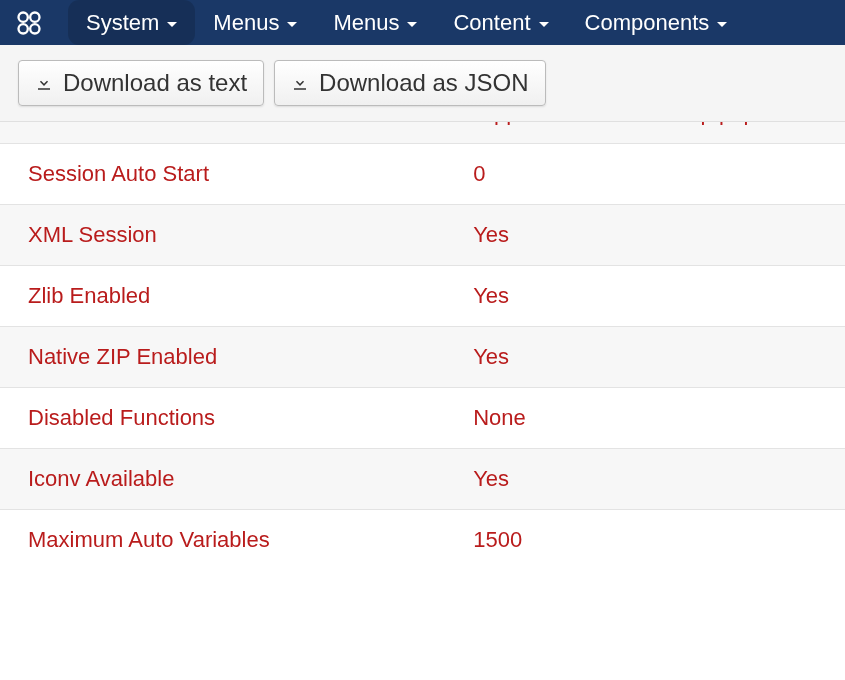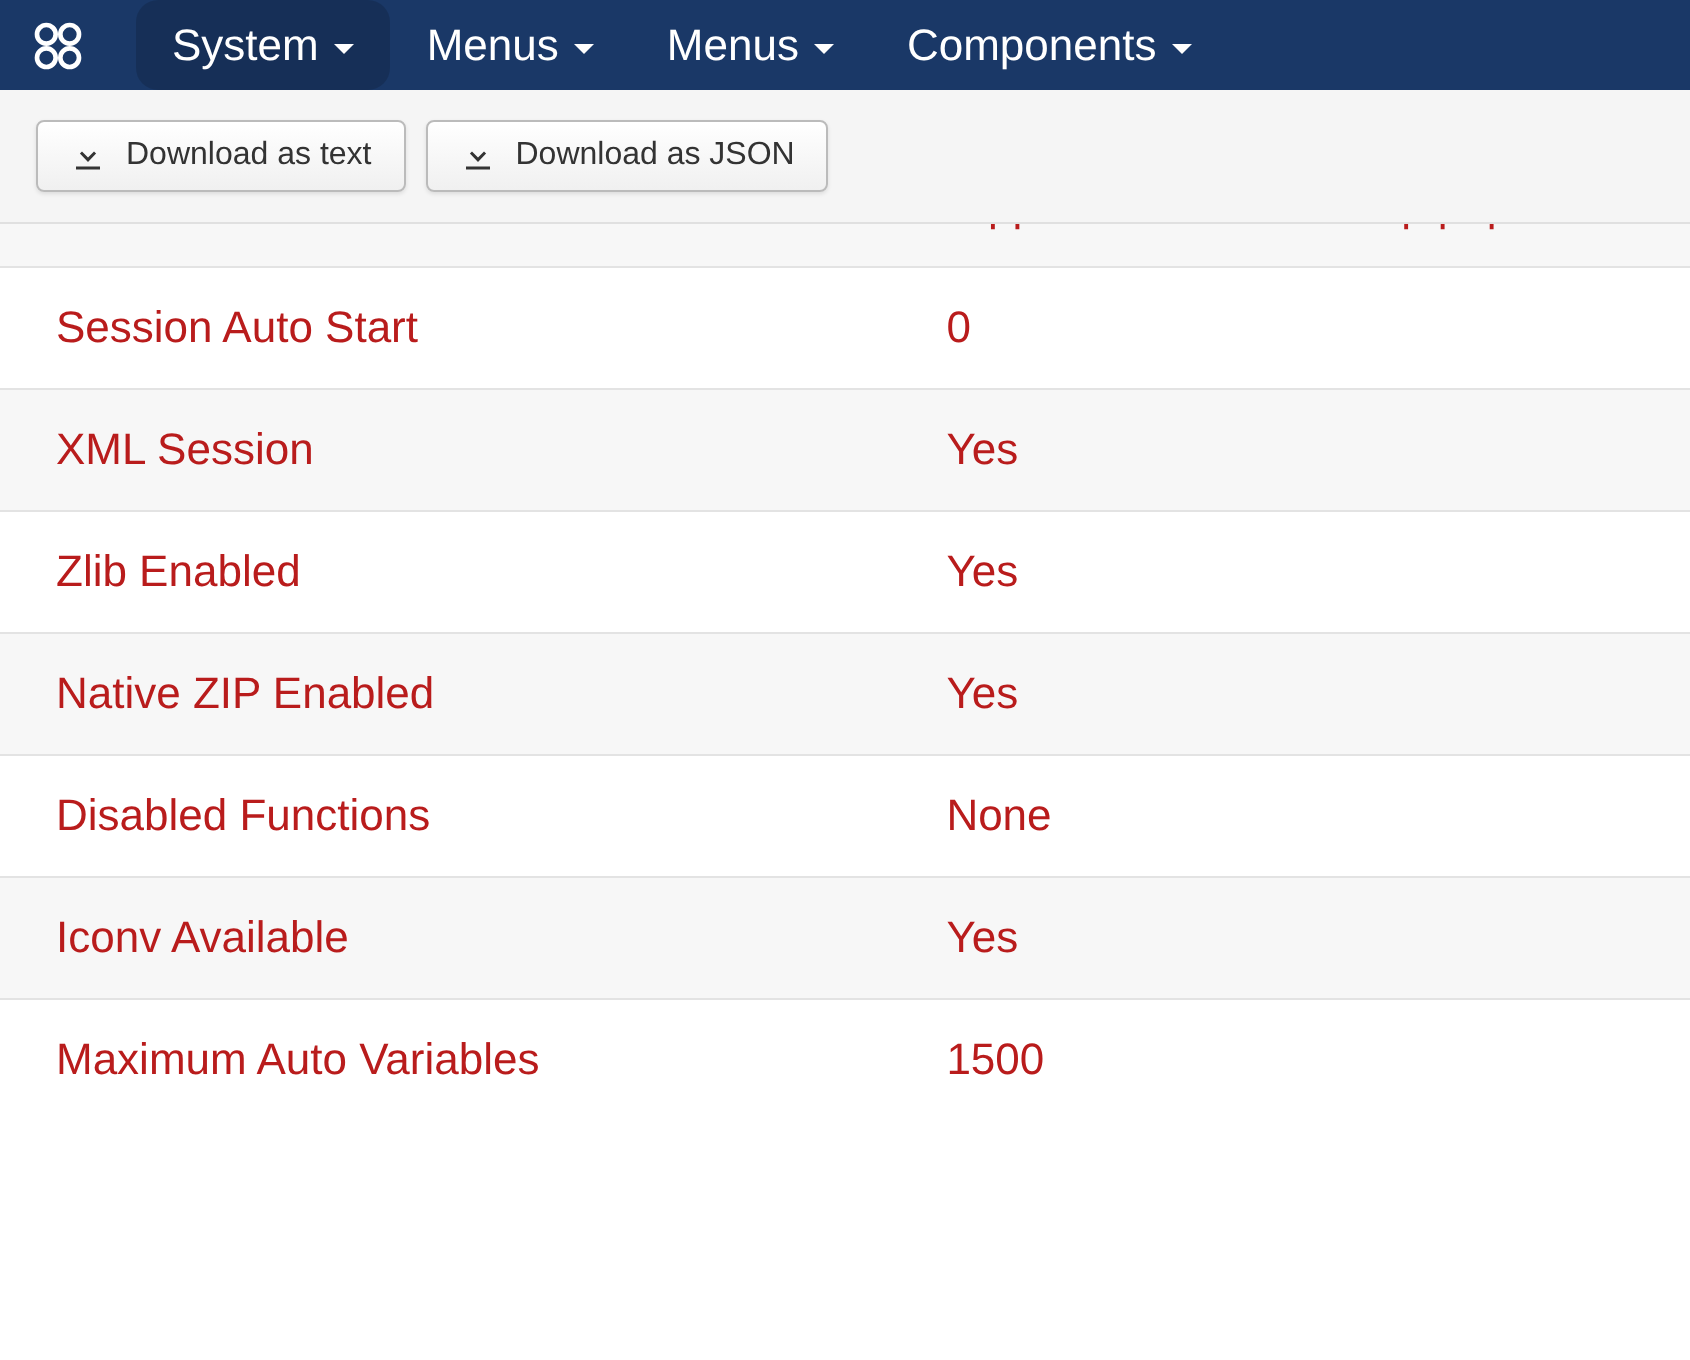--- a/index.html
+++ b/index.html
@@ -58,21 +58,21 @@
       border-bottom: 1px solid #e0e0e0;
       padding: 15px 18px;
       display: flex;
       gap: 10px;
     }
     .btn {
       background: linear-gradient(to bottom, #ffffff, #f0f0f0);
       border: 1px solid #bbbbbb;
       border-radius: 4px;
       padding: 8px 16px;
-      font-size: 16px;
+      font-size: 24px;
       color: #333333;
       cursor: pointer;
       display: flex;
       align-items: center;
       gap: 10px;
       box-shadow: 0 1px 0 rgba(255,255,255,0.8) inset, 0 1px 2px rgba(0,0,0,0.1);
     }
     .download-icon {
       width: 18px;
       height: 18px;
@@ -130,20 +130,24 @@
   <div class="nav-item active">
     <span>System</span>
     <span class="caret"></span>
   </div>
   <div class="nav-item">
     <span>Menus</span>
     <span class="caret"></span>
   </div>
   <div class="nav-item">
     <span>Menus</span>
+    <span class="caret"></span>
+  </div>
+  <div class="nav-item">
+    <span>Content</span>
     <span class="caret"></span>
   </div>
   <div class="nav-item">
     <span>Components</span>
     <span class="caret"></span>
   </div>
 </div>
 
 <div class="toolbar">
   <button class="btn">

